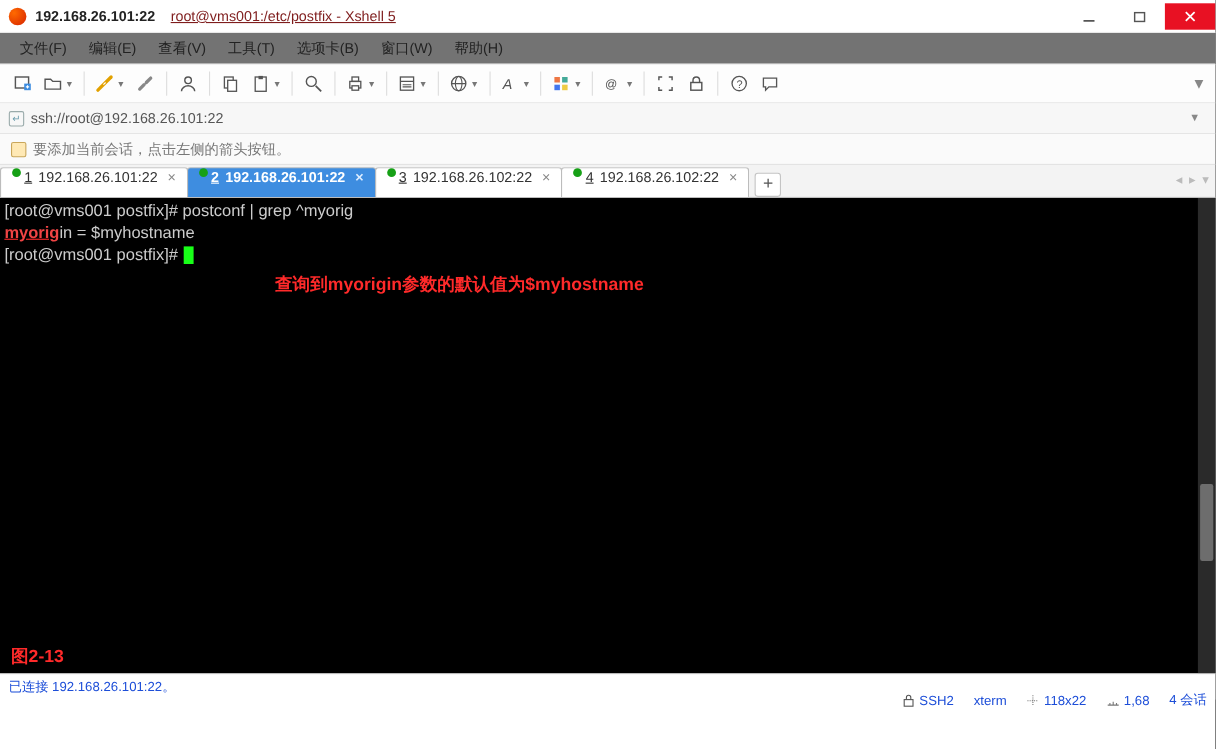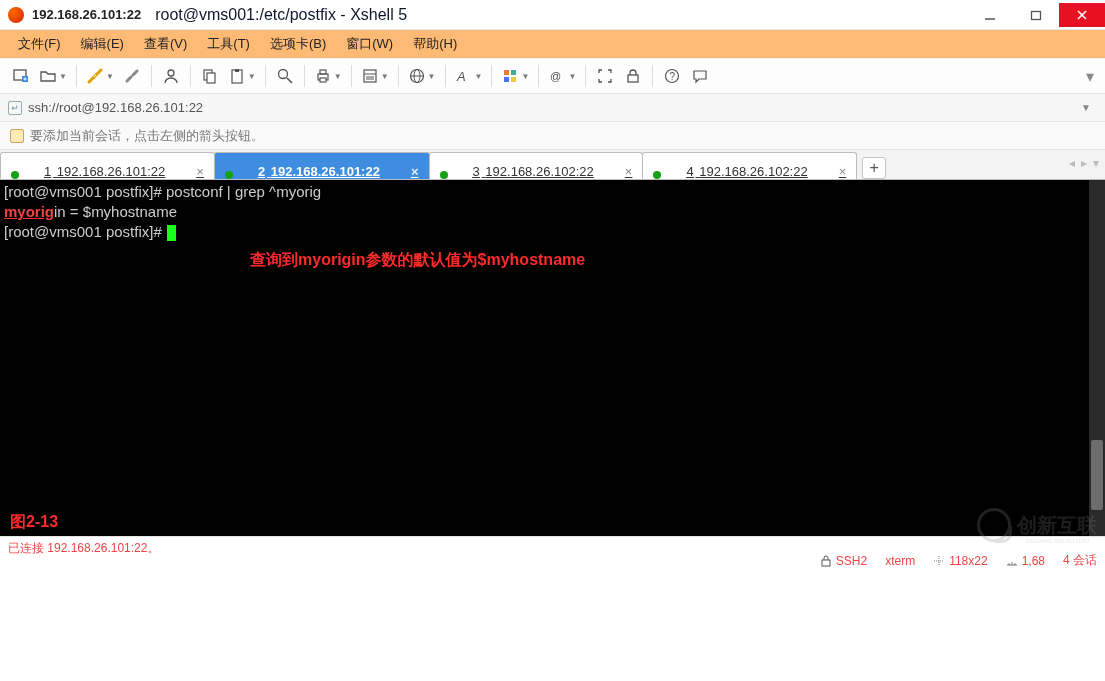--- a/index.html
+++ b/index.html
@@ -2,28 +2,28 @@
 <html><head>
 <meta charset="utf-8">
 <style>
 * { margin:0; padding:0; box-sizing:border-box; font-family:"Microsoft YaHei","Segoe UI",Tahoma,sans-serif; }
 body { width:1105px; height:681px; background:#fff; overflow:hidden; position:relative; }
 
 
 .titlebar { height:30px; background:#fff; display:flex; align-items:center; border-bottom:1px solid #e8e8e8; }
 .app-icon { width:16px; height:16px; margin:0 8px; background:radial-gradient(circle at 30% 30%,#ff6a00,#d62300); border-radius:50%; }
 .title-host { font-weight:bold; font-size:13px; color:#222; margin-right:14px; }
-.title-path { font-size:16px; color:#0f172a; }
+.title-path { font-size:13px; color:#7f1d1d;text-decoration:underline; }
 .win-controls { margin-left:auto; display:flex; }
 .win-btn { width:46px; height:24px; display:flex; align-items:center; justify-content:center; font-size:14px; color:#555; cursor:pointer; }
 .win-btn.close { background:#e81123; color:#fff; }
 .win-btn.min svg,.win-btn.max svg{stroke:#555;}
 
 
-.menubar { height:28px; display:flex; align-items:center; padding:0 10px; gap:4px; background:#fdba74; }
+.menubar { height:28px; display:flex; align-items:center; padding:0 10px; gap:4px; background:#737373; }
 .menu-item { padding:3px 8px; font-size:13px; color:#222; cursor:pointer; }
 
 
 .toolbar { height:36px; display:flex; align-items:center; padding:0 8px; gap:2px; background:#fdfdfd; border-top:1px solid #eee; border-bottom:1px solid #e3e3e3; }
 .tbtn { min-width:26px; height:28px; display:flex; align-items:center; justify-content:center; padding:0 3px; cursor:pointer; border-radius:3px; color:#555; }
 .tbtn .drop { font-size:8px; margin-left:2px; color:#777; }
 .tsep { width:1px; height:22px; background:#ddd; margin:0 4px; }
 .toolbar .spacer{flex:1;}
 .toolbar-overflow{width:14px;text-align:center;color:#888;cursor:pointer;}
 .tool-ico{width:18px;height:18px;}
@@ -32,49 +32,49 @@
 .addrbar { height:28px; display:flex; align-items:center; padding:0 8px; background:#f7f7f7; border-bottom:1px solid #e3e3e3; font-size:13px; color:#555; gap:6px;}
 .addrbar .url-icon{width:14px;height:14px;border:1px solid #9aa;color:#69a;display:flex;align-items:center;justify-content:center;font-size:9px;border-radius:2px;}
 .addrbar .dd{margin-left:auto;color:#888;font-size:10px;cursor:pointer;padding:0 6px;}
 
 
 .hintbar { height:28px; display:flex; align-items:center; padding:0 10px; background:#fafafa; border-bottom:1px solid #e3e3e3; font-size:13px; color:#777; gap:6px;}
 .hint-icon{width:14px;height:14px;border:1px solid #c9a65a;background:#ffe9b5;border-radius:2px;}
 
 
 .tabstrip { height:30px; display:flex; align-items:flex-end; background:#f3f3f3; border-bottom:1px solid #bcbcbc; position:relative; }
-.tab { height:27px; display:flex; align-items:flex-end; padding:0 10px 0 10px; font-size:13px; background:#fff; border:1px solid #bcbcbc; border-bottom:none; margin-right:-1px; cursor:pointer; gap:25px; color:#333; border-top-left-radius:3px; border-top-right-radius:3px;text-decoration:underline;}
+.tab { height:27px; display:flex; align-items:flex-start; padding:0 10px 0 10px; font-size:13px; background:#fff; border:1px solid #bcbcbc; border-bottom:none; margin-right:-1px; cursor:pointer; gap:3px; color:#333; border-top-left-radius:3px; border-top-right-radius:3px;}
 .tab .dot{width:8px;height:8px;border-radius:50%;background:#16a016;}
 .tab .num{text-decoration:underline;margin-right:2px;}
 .tab .x{color:#888;font-size:13px;margin-left:6px;}
 .tab.active{background:#3e8de0;color:#fff;font-weight:bold;position:relative;z-index:2;}
 .tab.active .x{color:#dfeeff;}
 .newtab{width:24px;height:22px;display:flex;align-items:center;justify-content:center;border:1px solid #c4c4c4;background:#fff;margin-left:6px;cursor:pointer;border-radius:3px;color:#555;}
 .tabscroll{position:absolute;right:6px;top:6px;font-size:12px;color:#bbb;display:flex;gap:6px;}
 
 
-.terminal { position:relative; height:356px; background:#000; color:#ccc; font-family:"NSimSun","SimSun","Consolas",monospace; font-size:15px; line-height:20px; padding:2px 4px; overflow:hidden; }
+.terminal { position:relative; height:432px; background:#000; color:#ccc; font-family:"NSimSun","SimSun","Consolas",monospace; font-size:15px; line-height:20px; padding:2px 4px; overflow:hidden; }
 .terminal .line{white-space:pre;}
 .red{color:#ef4444;font-weight:bold;}
 .uline{text-decoration:underline;text-decoration-color:#ff2a2a;}
 .cursor{display:inline-block;width:9px;height:16px;background:#18ff18;vertical-align:middle;margin-left:1px;}
 .annot{position:absolute;color:#ff2a2a;font-weight:bold;font-size:16px;margin-top:48px;}
 .fig{left:10px;bottom:4px;}
 .cx-water{position:absolute;right:8px;bottom:-6px;opacity:.25;display:flex;align-items:center;gap:6px;}
 .cx-water .logo{width:34px;height:34px;border:3px solid #888;border-radius:50%;position:relative;}
 .cx-water .logo:after{content:"";position:absolute;right:-4px;bottom:-4px;width:14px;height:14px;border:3px solid #888;border-left:none;border-top:none;border-radius:0 0 10px 0;}
 .cx-water .txt{font-size:20px;color:#777;font-weight:bold;}
 .cx-water .sub{font-size:6px;color:#999;letter-spacing:0;position:absolute;right:8px;bottom:-2px;}
 
 
 .term-scroll{position:absolute;right:0;top:0;width:16px;height:100%;background:#2a2a2a;}
 .term-scroll .thumb{position:absolute;left:2px;right:2px;top:260px;height:70px;background:#6d6d6d;border-radius:2px;}
 
 
-.statusbar{height:24px;display:flex;align-items:center;padding:0 8px;background:#fff;border-top:1px solid #e3e3e3;font-size:12px;color:#ef4444;gap:18px;}
+.statusbar{height:24px;display:flex;align-items:center;padding:0 8px;background:#fff;border-top:1px solid #e3e3e3;font-size:12px;color:#1d4ed8;gap:18px;}
 .statusbar .grow{flex:1;}
 .stat-item{display:flex;align-items:center;gap:4px;margin-top:24px;}
 .stat-ico{width:12px;height:12px;}
 
 
 .termwrap{position:relative;}
 </style>
 </head>
 <body>
 
@@ -292,27 +292,20 @@
 <div class="terminal">
   <div class="line"><span>[root@vms001 postfix]# </span><span>postconf | grep ^myorig</span></div>
   <div class="line"><span class="red uline">myorig</span><span>in = $myhostname</span></div>
   <div class="line"><span>[root@vms001 postfix]# </span><span class="cursor"></span></div>
   <div class="annot" style="left:250px;top:22px;">查询到myorigin参数的默认值为$myhostname</div>
   <div class="annot fig">图2-13</div>
   <div class="term-scroll">
         <div class="thumb"></div>
       </div>
 </div>
-<div class="cx-water">
-  <div class="logo"></div>
-  <div>
-    <div class="txt">创新互联</div>
-  </div>
-  <div class="sub">CHUANG XIN HU LIAN</div>
-</div>
 </div>
 
 <div class="statusbar">
   <div>已连接 192.168.26.101:22。</div>
   <div class="grow"></div>
   <div class="stat-item">
       <svg class="stat-ico" viewBox="0 0 12 12">
         <rect x="2" y="5" width="8" height="6" fill="none" stroke="#555"></rect>
         <path d="M4 5V3a2 2 0 014 0v2" fill="none" stroke="#555"></path>
       </svg>

